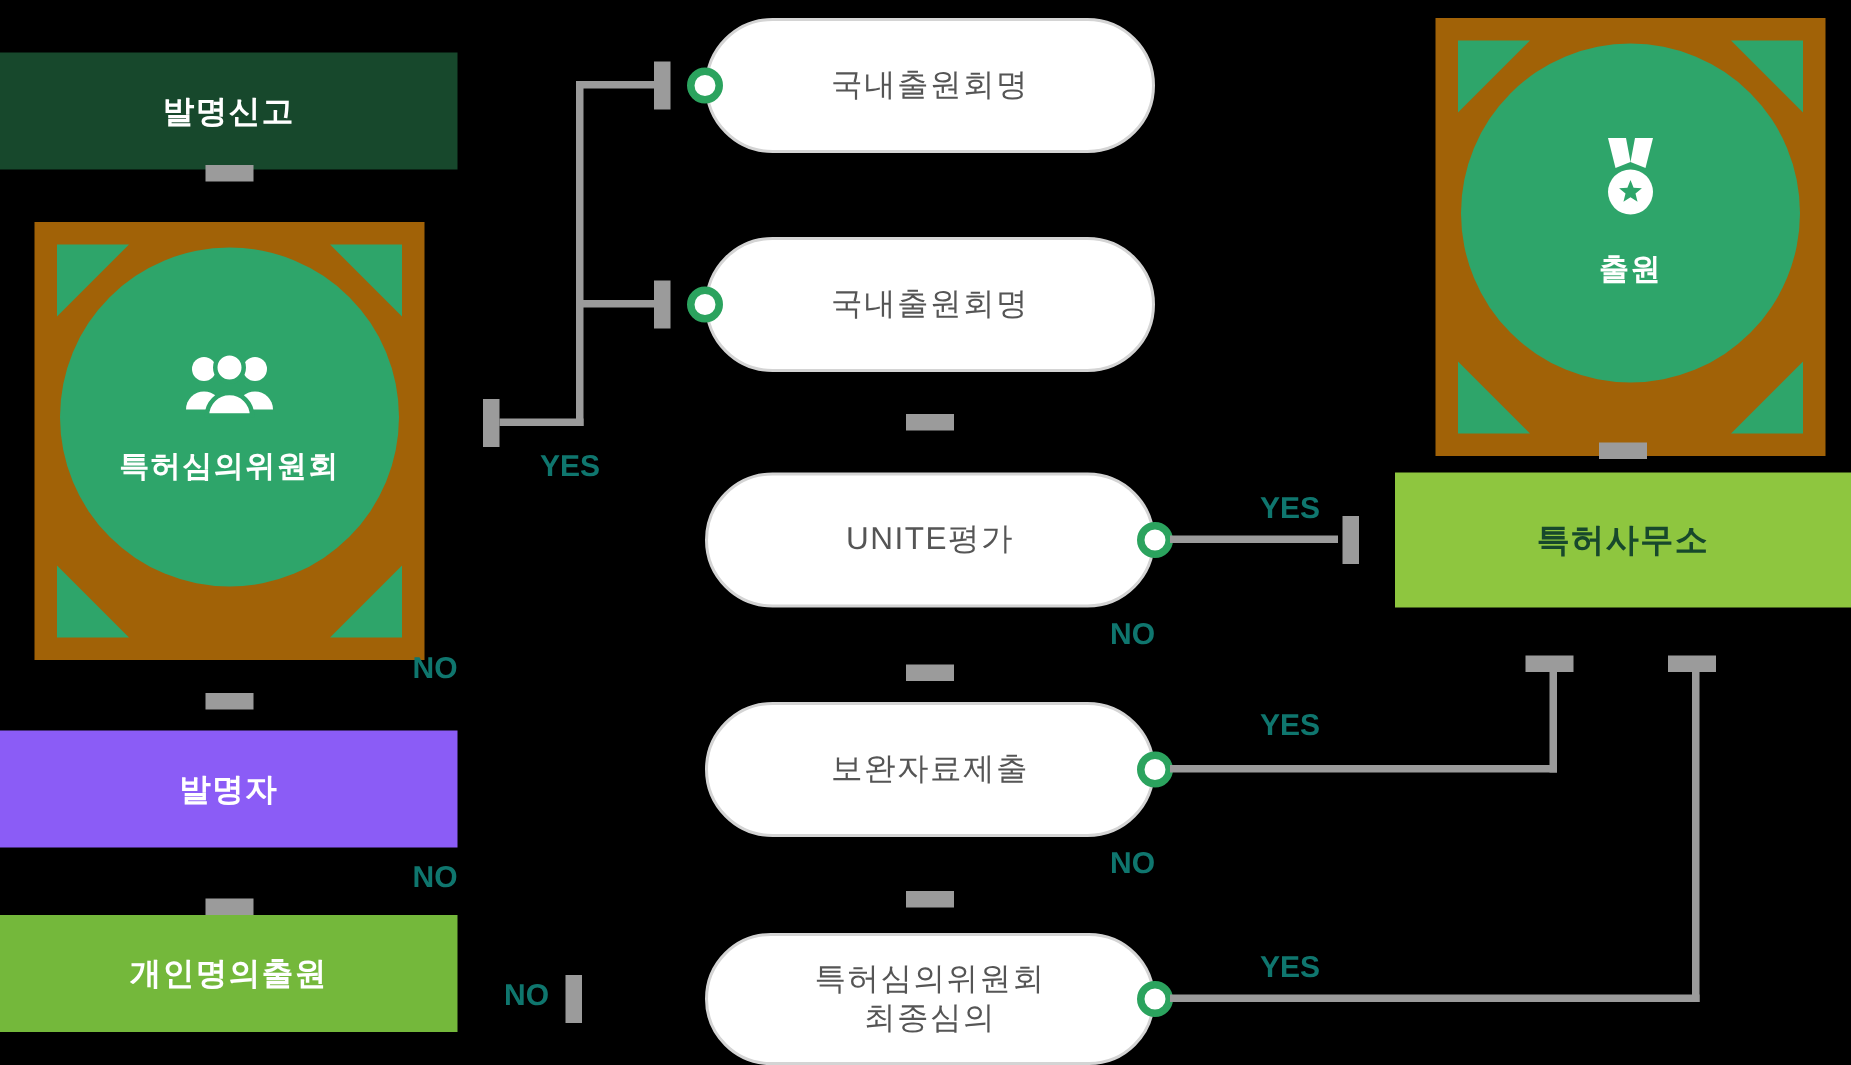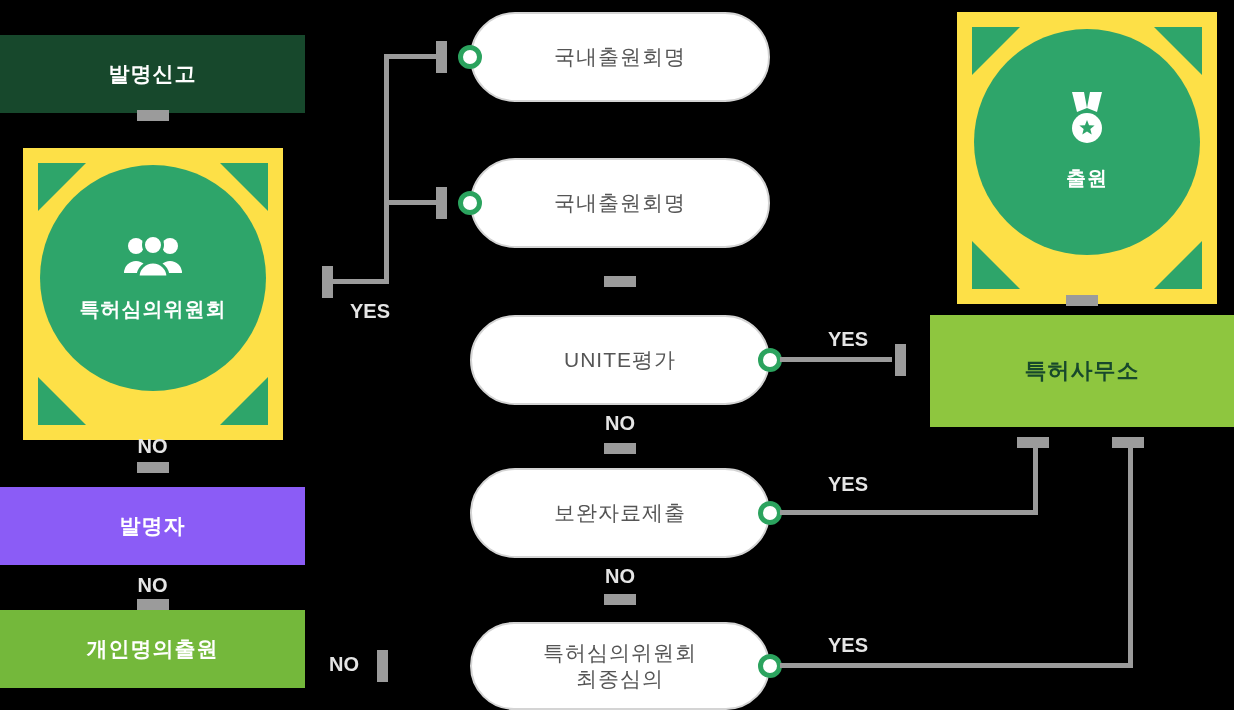--- a/index.html
+++ b/index.html
@@ -10,26 +10,26 @@
   
   .band{
     position:absolute;left:0;width:305px;height:78px;
     display:flex;align-items:center;justify-content:center;
     color:#fff;font-weight:bold;font-size:21px;letter-spacing:1px;
   }
   .band.dark{background:#17482c;margin-top:30px;}
   .band.green{background:#8b5cf6;}
   .band.yellowgreen{background:#74b83b;}
   .office{
-    position:absolute;left:930px;top:315px;width:304px;height:112px;
+    position:absolute;left:930px;top:315px;width:304px;height:90px;
     background:#8ec63f;display:flex;align-items:center;justify-content:center;
     color:#17482c;font-weight:bold;font-size:22px;letter-spacing:1px;
   }
   
-  .card{position:absolute;width:260px;height:292px;background:#fde047;}
+  .card{position:absolute;width:260px;height:292px;background:#a16207;}
   .corner{position:absolute;width:0;height:0;}
   .corner.tl{top:15px;left:15px;border-top:48px solid #2ea56a;border-right:48px solid transparent;}
   .corner.tr{top:15px;right:15px;border-top:48px solid #2ea56a;border-left:48px solid transparent;}
   .corner.bl{bottom:15px;left:15px;border-bottom:48px solid #2ea56a;border-right:48px solid transparent;}
   .corner.br{bottom:15px;right:15px;border-bottom:48px solid #2ea56a;border-left:48px solid transparent;}
   .bigcircle{
     position:absolute;left:17px;top:17px;width:226px;height:226px;border-radius:50%;
     background:#2ea56a;display:flex;flex-direction:column;align-items:center;justify-content:center;
     gap:12px;color:#fff;font-weight:bold;font-size:20px;letter-spacing:1px;text-align:center;
   }
@@ -41,21 +41,21 @@
     color:#555;font-size:21px;line-height:1.25;letter-spacing:1px;
   }
   
   .dash-h{position:absolute;width:32px;height:11px;background:#9b9b9b;}
   .dash-v{position:absolute;width:11px;height:32px;background:#9b9b9b;}
   .line{position:absolute;background:#9b9b9b;}
   .ring{
     position:absolute;width:14px;height:14px;border-radius:50%;
     background:#fff;border:5px solid #2ba35e;
   }
-  .lbl{position:absolute;color:#e5e5e5;font-weight:bold;font-size:20px;text-align:center;}
+  .lbl{position:absolute;color:#0f766e;font-weight:bold;font-size:20px;text-align:right;}
 </style>
 </head>
 <body>
 
 <div class="canvas">
 
   <div class="band dark" style="top:5px;">
     <span>발명신고</span>
   </div>
 

